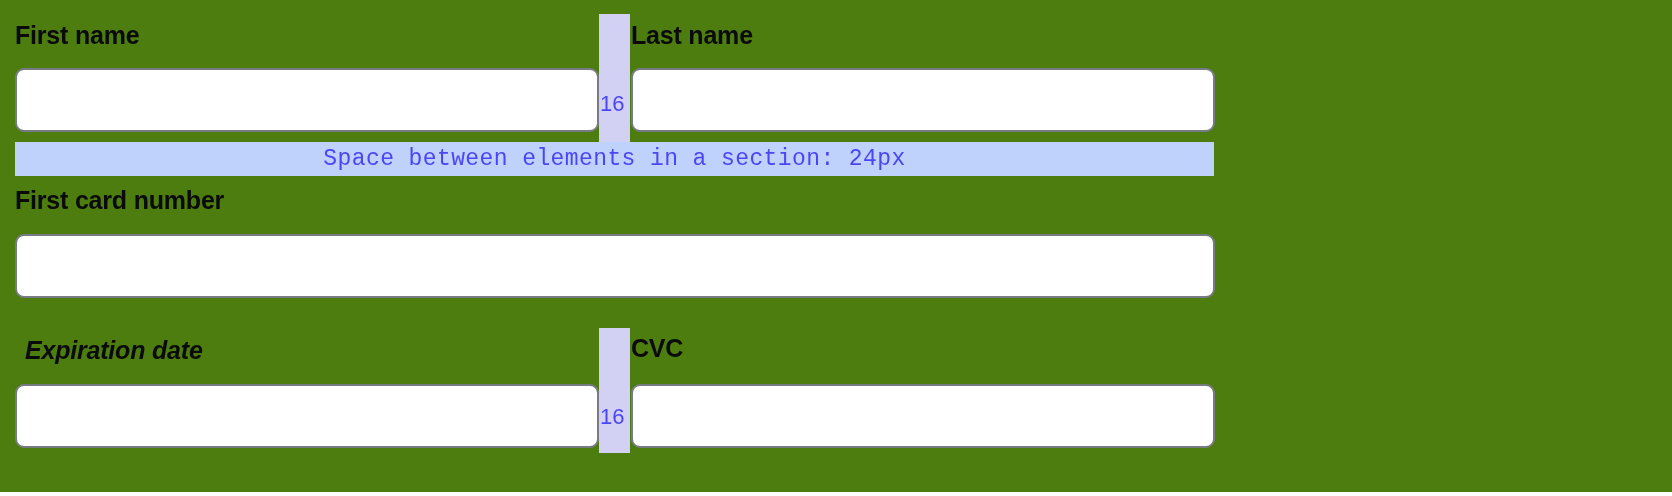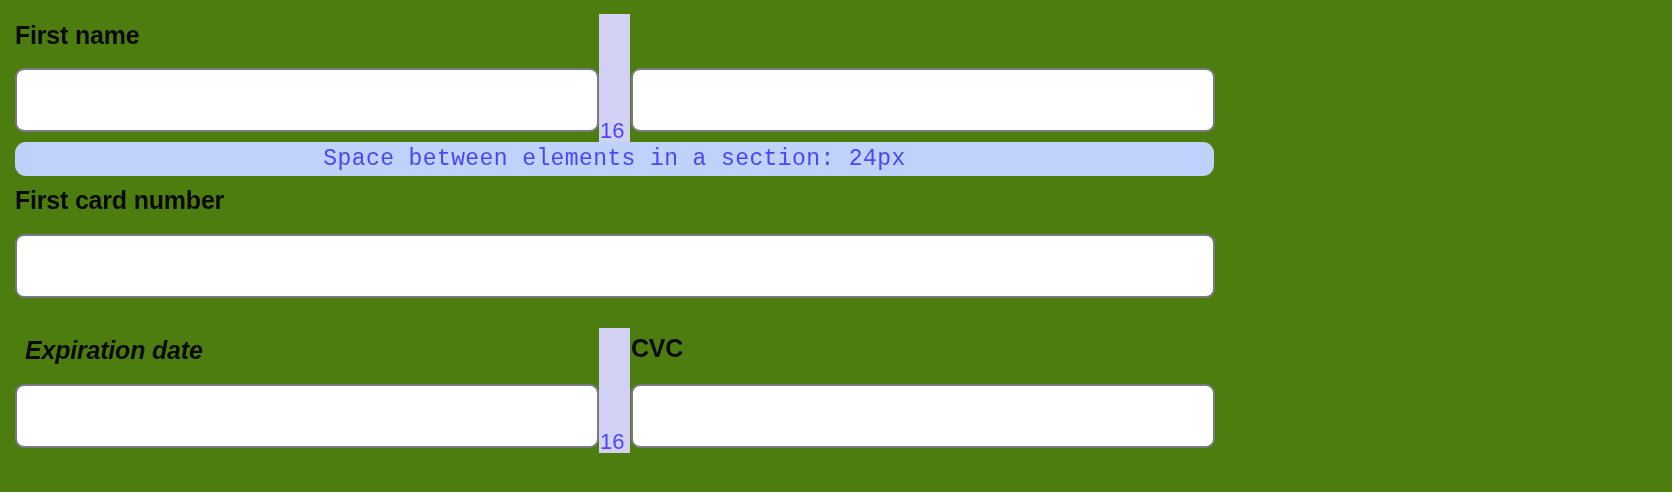--- a/index.html
+++ b/index.html
@@ -53,60 +53,60 @@
   
   .gap-bar {
     position: absolute;
     box-sizing: border-box;
     display: flex;
     align-items: center;
     justify-content: center;
     color: #4b46f5;
     white-space: nowrap;
     overflow: hidden;
-    border-radius: 11px;
   }
   .gap-bar.section {
     background: #bed2fb;
     font-family: "Liberation Mono", monospace;
     font-size: 23px;
     letter-spacing: 0.4px;
   }
   .gap-bar.fieldgroup {
     background: #d3d1f3;
     font-family: "Liberation Sans", sans-serif;
     font-size: 22px;
     letter-spacing: 0px;
   }
 
   
   .gap-col {
     position: absolute;
     box-sizing: border-box;
     background: #d3d1f3;
     display: flex;
-    align-items: flex-end;
+    align-items: center;
     justify-content: flex-start;
   }
   .gap-col .gap-col-label {
     font-family: "Liberation Sans", sans-serif;
     font-size: 22px;
     color: #4b46f5;
     line-height: 22px;
     padding-left: 1px;
     white-space: nowrap;
   }
 </style>
 </head>
 <body>
 
 <div class="canvas">
 
   <div class="field-label" style="left:15px; top:20px;">First name</div>
 
+  <div class="field-label" style="left:631px; top:20px;">Last name</div>
 
   <input class="field-input" style="left: 15px; top: 68px; width: 584px; height: 64px;" placeholder="">
 
   <input class="field-input" style="left: 631px; top: 68px; width: 584px; height: 64px;" placeholder="">
 
   <div class="gap-col" style="left:599px; top:14px; width:31px; height:128px;">
     <span class="gap-col-label" style="margin-top:52px;">16</span>
   </div>
 
   <div class="gap-bar section" style="left:15px; top:142px; width:1199px; height:34px;">Space between elements in a section: 24px</div>

